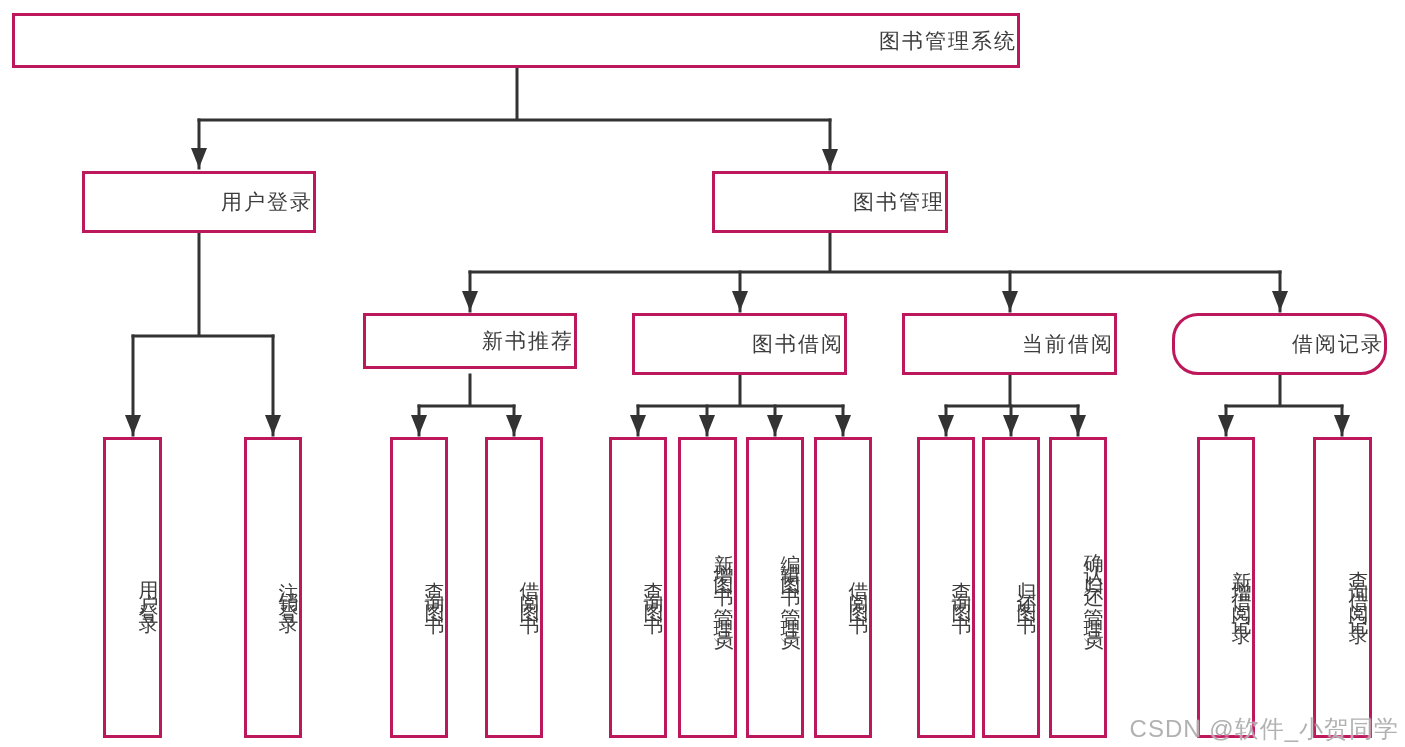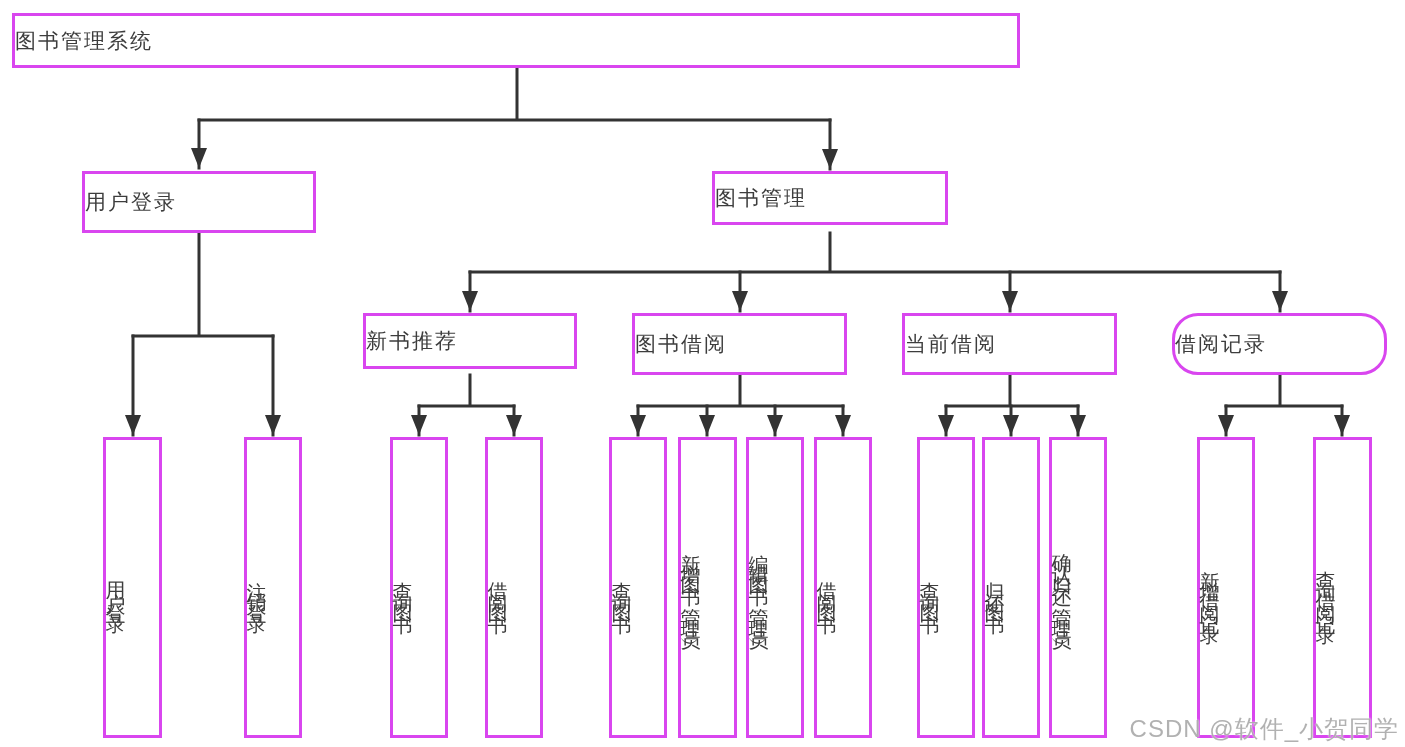--- a/index.html
+++ b/index.html
@@ -18,24 +18,24 @@
   #connectors {
     position: absolute;
     left: 0;
     top: 0;
     z-index: 1;
   }
   .node {
     position: absolute;
     box-sizing: border-box;
     background: #ffffff;
-    border: 3px solid #d946ef;
+    border: 3px solid #be185d;
     display: flex;
     align-items: center;
-    justify-content: flex-start;
+    justify-content: flex-end;
     color: #3d3d3d;
     z-index: 2;
   }
   .hnode {
     font-size: 21px;
     letter-spacing: 2px;
   }
   .vnode span {
     writing-mode: vertical-rl;
     text-orientation: mixed;
@@ -104,21 +104,21 @@
     </g>
   </svg>
 
   <div class="node hnode" style="left:12px; top:13px; width:1008px; height:55px;">
     <span>图书管理系统</span>
   </div>
 
   <div class="node hnode" style="left:82px; top:171px; width:234px; height:62px;">
     <span>用户登录</span>
   </div>
-  <div class="node hnode" style="left:712px; top:171px; width:236px; height:54px;">
+  <div class="node hnode" style="left:712px; top:171px; width:236px; height:62px;">
     <span>图书管理</span>
   </div>
 
   <div class="node hnode" style="left:363px; top:313px; width:214px; height:56px;">
     <span>新书推荐</span>
   </div>
   <div class="node hnode" style="left:902px; top:313px; width:215px; height:62px;">
     <span>当前借阅</span>
   </div>
   <div class="node hnode" style="left:632px; top:313px; width:215px; height:62px;">

